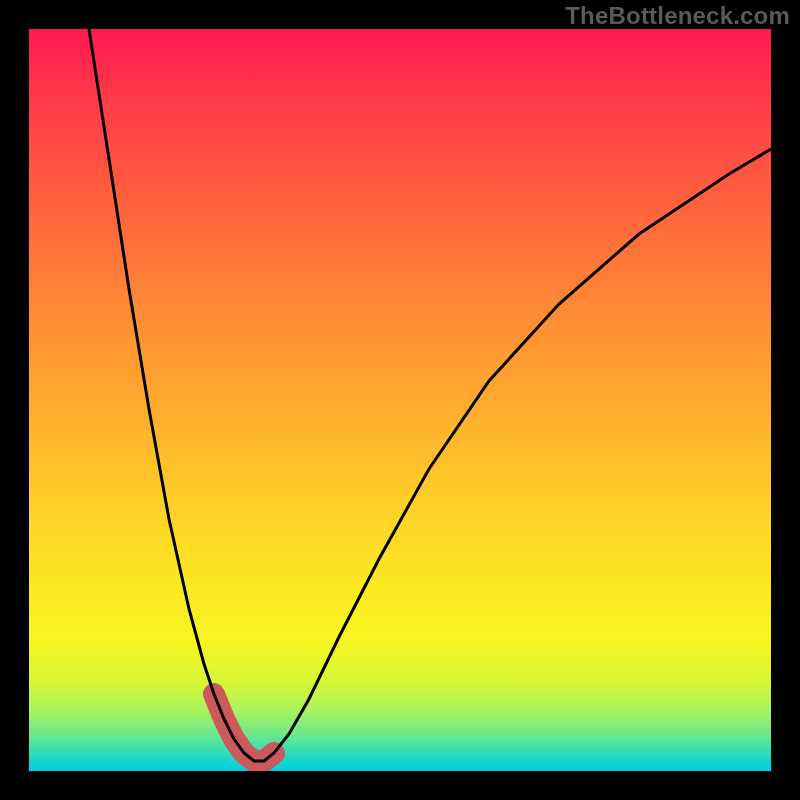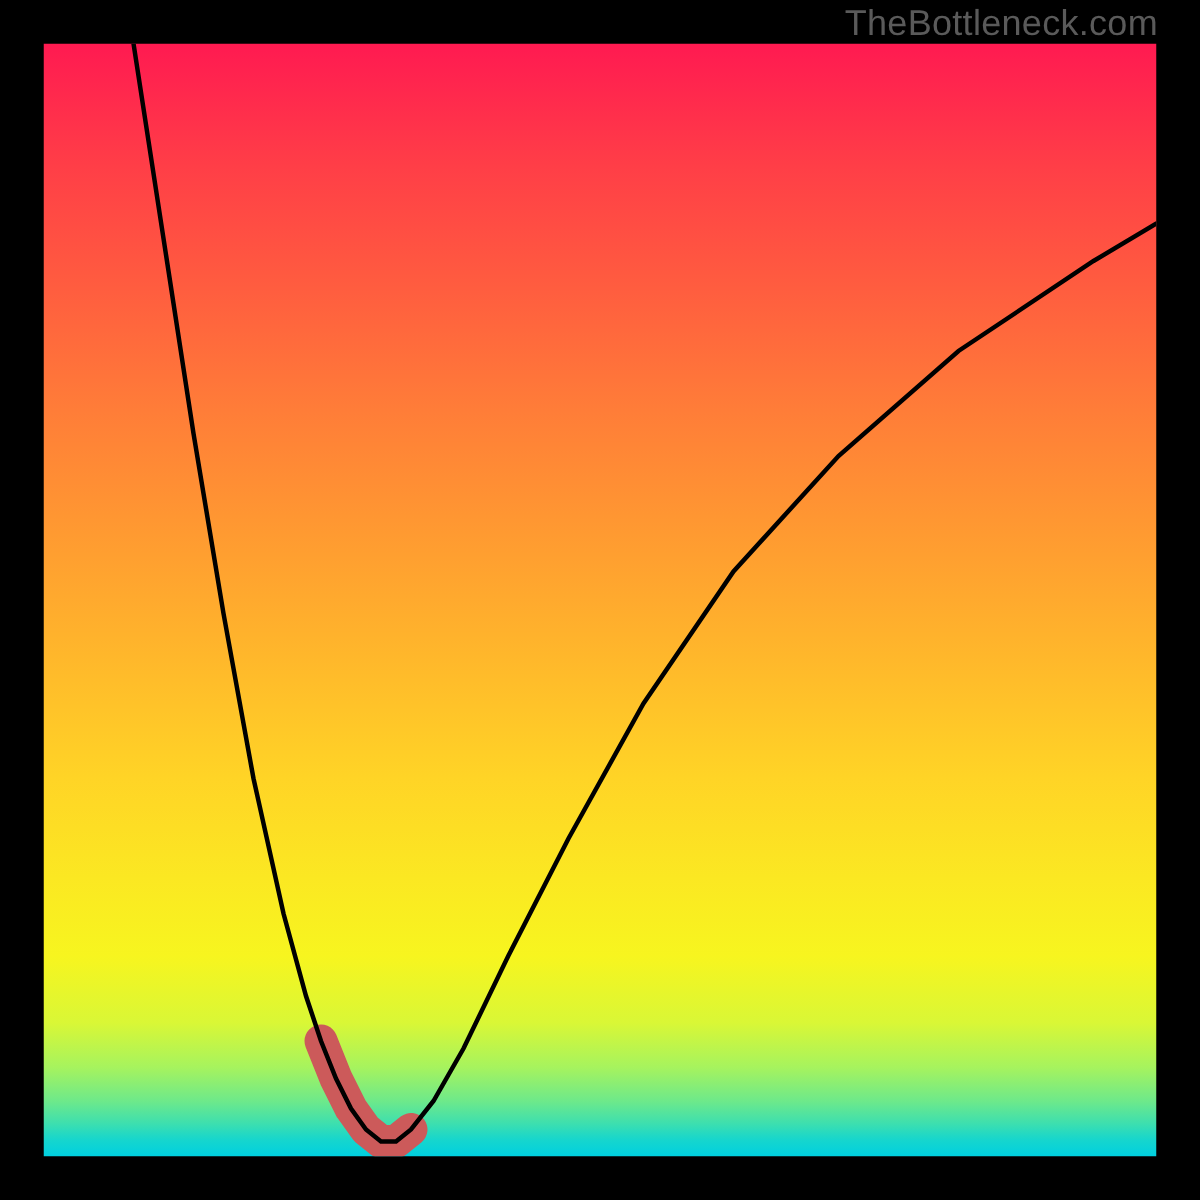--- a/index.html
+++ b/index.html
@@ -37,24 +37,24 @@
       #a6f35e 92%,
       #6ee98a 95%,
       #3edfae 97%,
       #16d6cd 98.5%,
       #00cfe0 100%
     );
   }
   .watermark {
     position: absolute;
     top: 2px;
-    right: 28px;
+    right: 10px;
     color: #5a5a5a;
     font-size: 24px;
-    font-weight: 400;
+    font-weight: 700;
     letter-spacing: 0.2px;
     user-select: none;
   }
   svg.curve {
     position: absolute;
     inset: 0;
   }
 </style>
 </head>
 <body>

